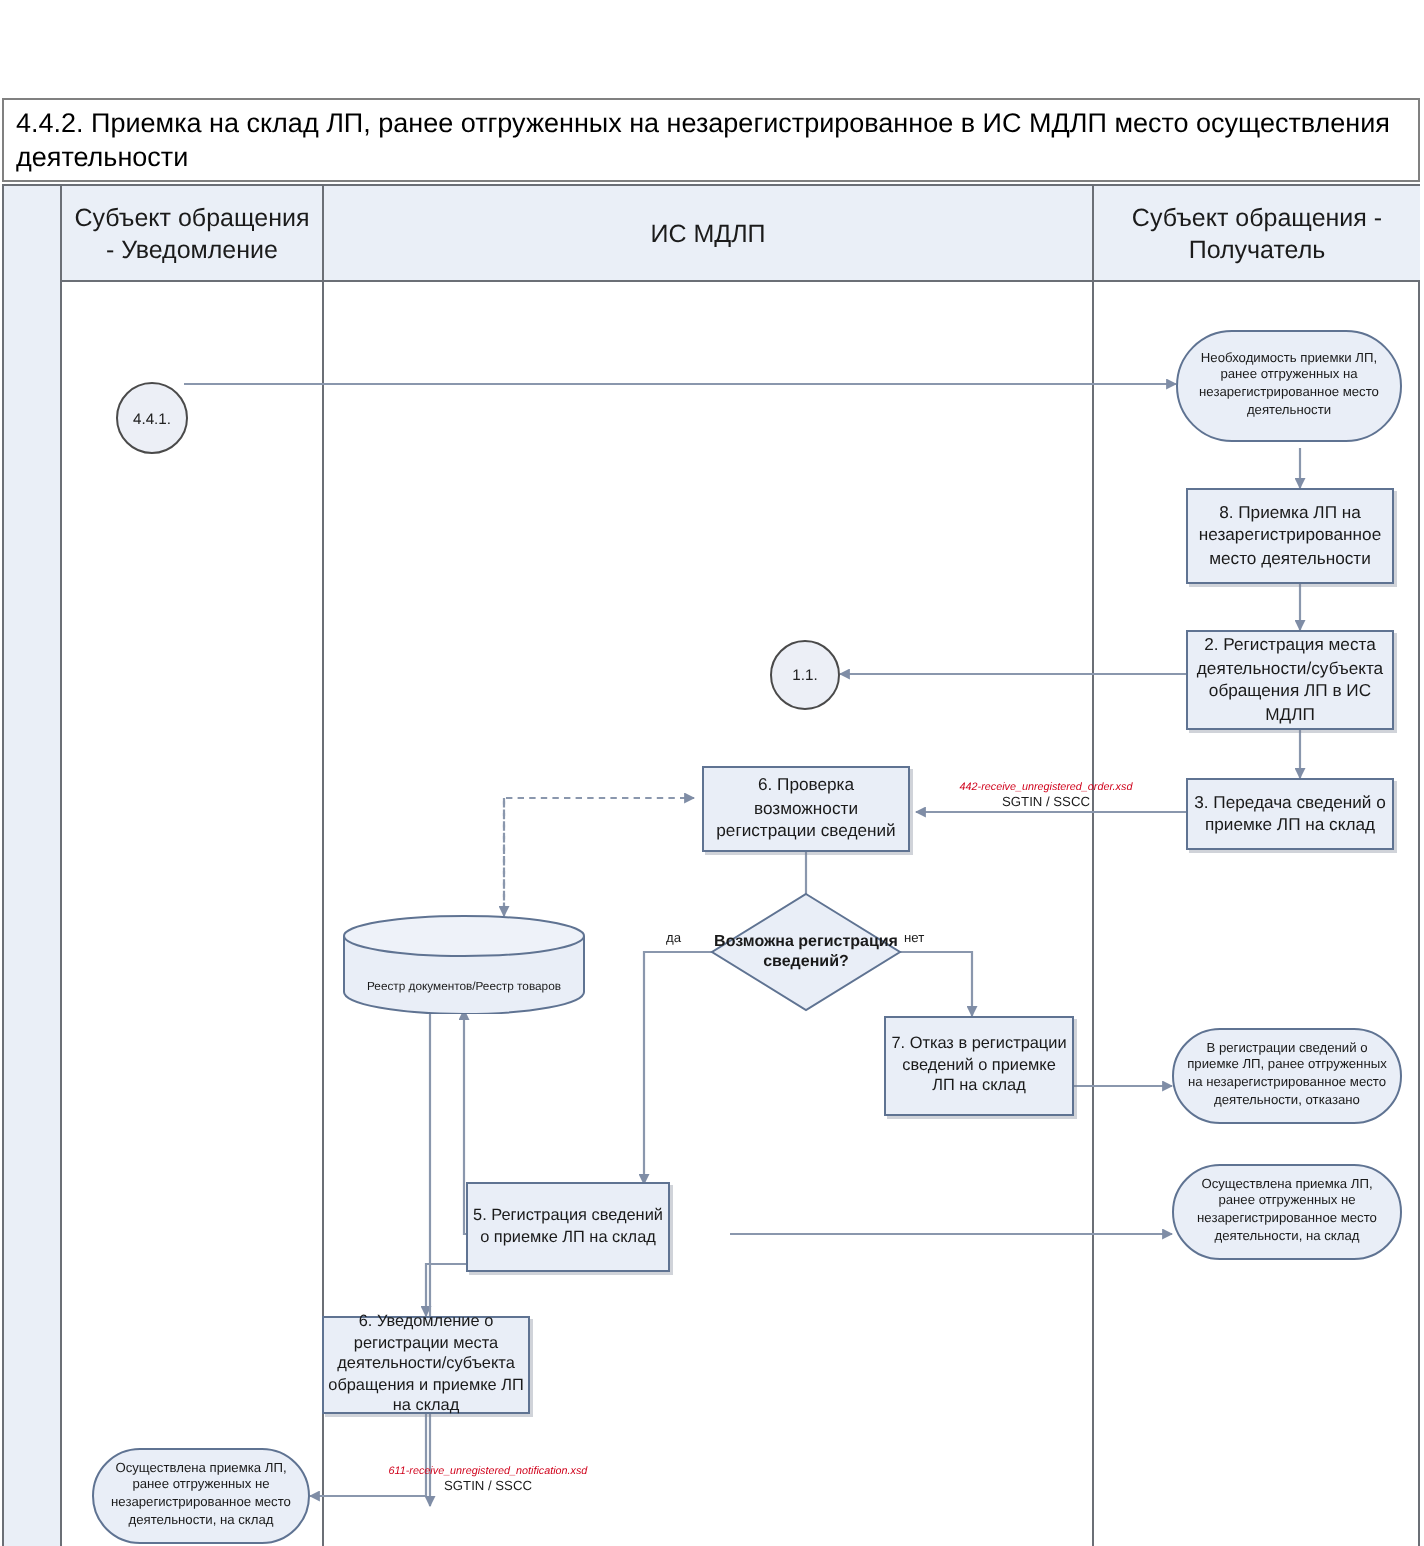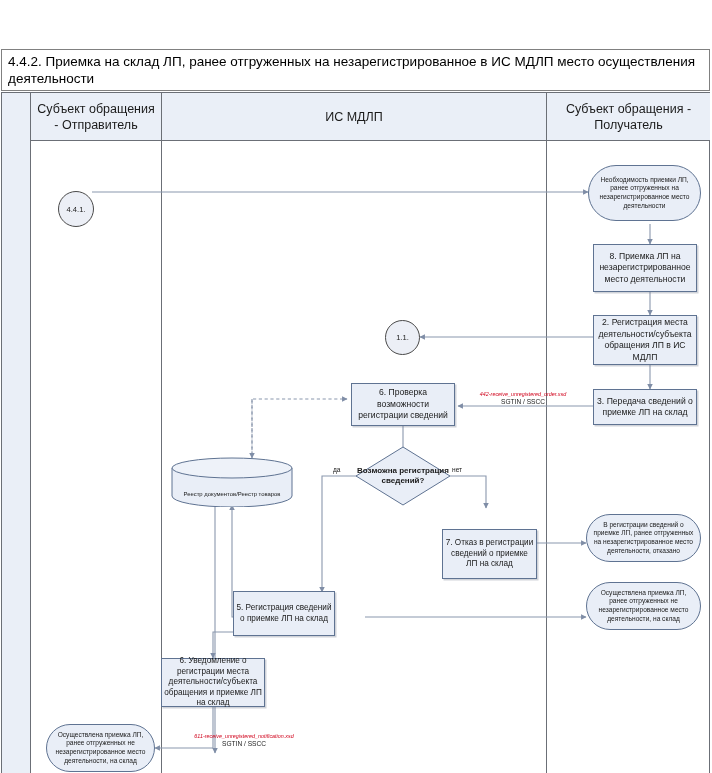--- a/index.html
+++ b/index.html
@@ -161,21 +161,21 @@
 <body>
 
 <div id="page">
 
   <div id="title-band">4.4.2. Приемка на склад ЛП, ранее отгруженных на незарегистрированное в ИС МДЛП место осуществления деятельности</div>
 
   <div id="lane-frame">
 
     <div class="lane-gutter"></div>
 
-    <div class="lane-head" style="left:29px;width:130px;">Субъект обращения - Отправитель</div>
+    <div class="lane-head" style="left:29px;width:130px;">Субъект обращения - Уведомление</div>
     <div class="lane-head" style="left:545px;width:163px;">Субъект обращения - Получатель</div>
     <div class="lane-head" style="left:160px;width:384px;">ИС МДЛП</div>
 
     <div class="lane-div" style="left:159px;"></div>
     <div class="lane-div" style="left:544px;"></div>
 
     <svg id="edges" viewBox="0 0 709 727">
       <defs>
         <marker id="ah" viewBox="0 0 10 10" refX="9" refY="5" markerWidth="5" markerHeight="5" orient="auto-start-reverse">
           <path d="M0,0 L10,5 L0,10 z" fill="#7f8da6"></path>
@@ -245,21 +245,21 @@
     <div class="branch" style="left:450px;top:373px;">нет</div>
 
     <div class="cyl" style="left:169px;top:364px;width:122px;height:50px;">
       <svg width="122" height="50" viewBox="0 0 122 50">
         <path d="M1,11 L1,39 A60,11 0 0 0 121,39 L121,11" fill="#e9eef7" stroke="#5f7392" stroke-width="1"></path>
         <ellipse cx="61" cy="11" rx="60" ry="10" fill="#eef2f9" stroke="#5f7392" stroke-width="1"></ellipse>
       </svg>
       <div class="cyl-txt">Реестр документов/Реестр товаров</div>
     </div>
 
-    <div class="shape proc" style="left:440px;top:436px;width:95px;height:50px;">7. Отказ в регистрации сведений о приемке ЛП на склад</div>
+    <div class="shape proc" style="left:440px;top:415px;width:95px;height:50px;">7. Отказ в регистрации сведений о приемке ЛП на склад</div>
 
     <div class="shape term" style="left:584px;top:421px;width:115px;height:48px;">В регистрации сведений о приемке ЛП, ранее отгруженных на незарегистрированное место деятельности, отказано</div>
 
     <div class="shape proc" style="left:231px;top:498px;width:102px;height:45px;">5. Регистрация сведений о приемке ЛП на склад</div>
 
     <div class="shape term" style="left:584px;top:489px;width:115px;height:48px;">Осуществлена приемка ЛП, ранее отгруженных не незарегистрированное место деятельности, на склад</div>
 
     <div class="shape proc" style="left:159px;top:565px;width:104px;height:49px;">6. Уведомление о регистрации места деятельности/субъекта обращения и приемке ЛП на склад</div>
 
     <div class="shape term" style="left:44px;top:631px;width:109px;height:48px;">Осуществлена приемка ЛП, ранее отгруженных не незарегистрированное место деятельности, на склад</div>

